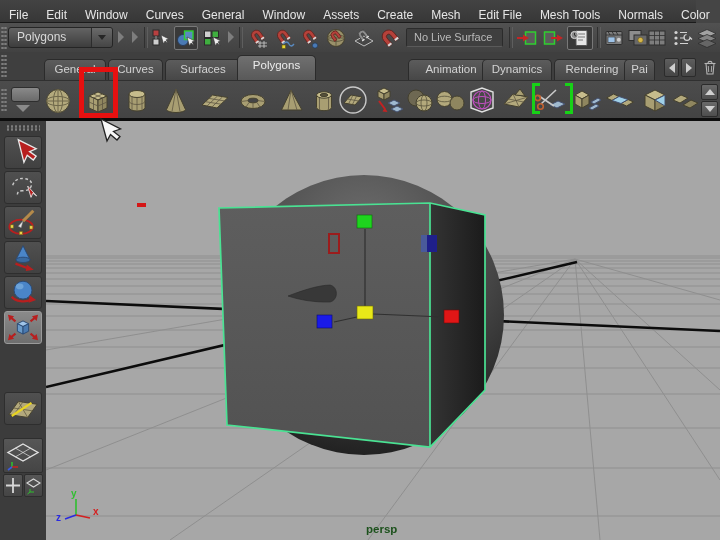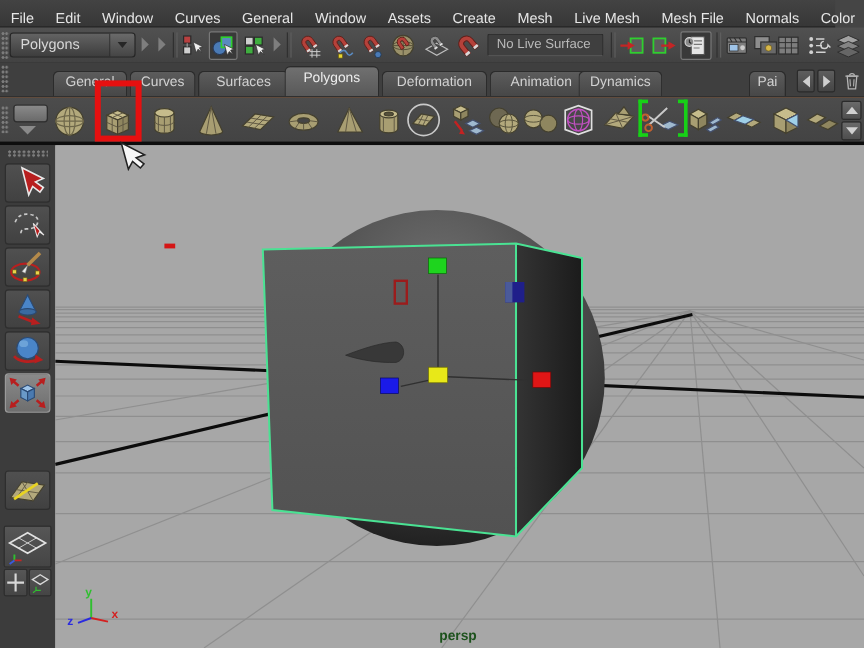--- a/index.html
+++ b/index.html
@@ -89,22 +89,22 @@
   <div class="menubar">
     <span class="mi">File</span>
     <span class="mi">Edit</span>
     <span class="mi">Window</span>
     <span class="mi">Curves</span>
     <span class="mi">General</span>
     <span class="mi">Window</span>
     <span class="mi">Assets</span>
     <span class="mi">Create</span>
     <span class="mi">Mesh</span>
-    <span class="mi">Live Mesh</span>
-    <span class="mi">Mesh File</span>
+    <span class="mi">Edit File</span>
+    <span class="mi">Mesh Tools</span>
     <span class="mi">Normals</span>
     <span class="mi">Color</span>
     <span class="mi">Create UVs</span>
 
   </div>
 
   <div class="statusline">
     <div class="handle-v"></div>
 
     <div class="dropdown">
@@ -275,23 +275,23 @@
       </svg>
     </div>
   </div>
 
   <div class="shelftabs">
     <div class="handle-v" style="top:2px"></div>
     <div class="tab" style="left:44px;width:62px">General</div>
     <div class="tab" style="left:108px;width:55px">Curves</div>
     <div class="tab" style="left:165px;width:76px">Surfaces</div>
     <div class="tab active" style="left:237px;width:79px">Polygons</div>
-    <div class="tab" style="left:318px;width:88px">Deformation</div>
     <div class="tab" style="left:408px;width:86px">Animation</div>
     <div class="tab" style="left:482px;width:70px">Dynamics</div>
+    <div class="tab" style="left:554px;width:76px">Rendering</div>
     <div class="tab" style="left:624px;width:31px">Pai</div>
     <div class="tab-arrow" style="left:664px">
         <div class="tri-left"></div>
       </div>
     <div class="tab-arrow" style="left:681px">
         <div class="tri-right"></div>
       </div>
     <svg style="position:absolute;left:702px;top:6px" width="16" height="18" viewBox="0 0 16 18">
       <path d="M4,5.5 h8 l-1,10.5 h-6 z" fill="none" stroke="#b5b5b5" stroke-width="1.1"></path>
       <line x1="2.5" y1="5.5" x2="13.5" y2="5.5" stroke="#b5b5b5" stroke-width="1.1"></line>

